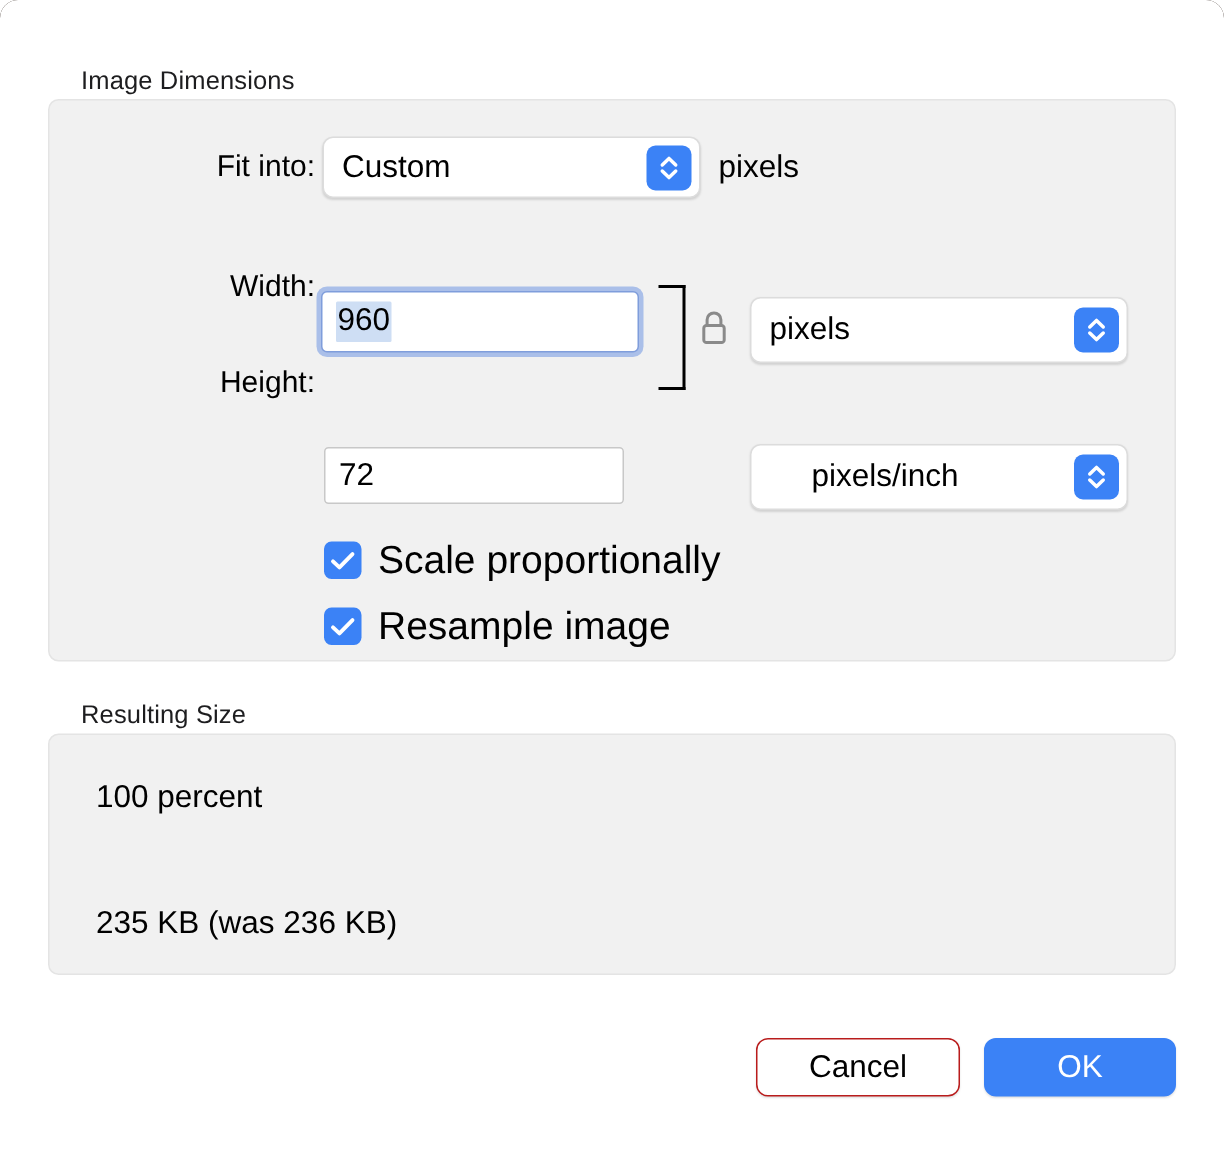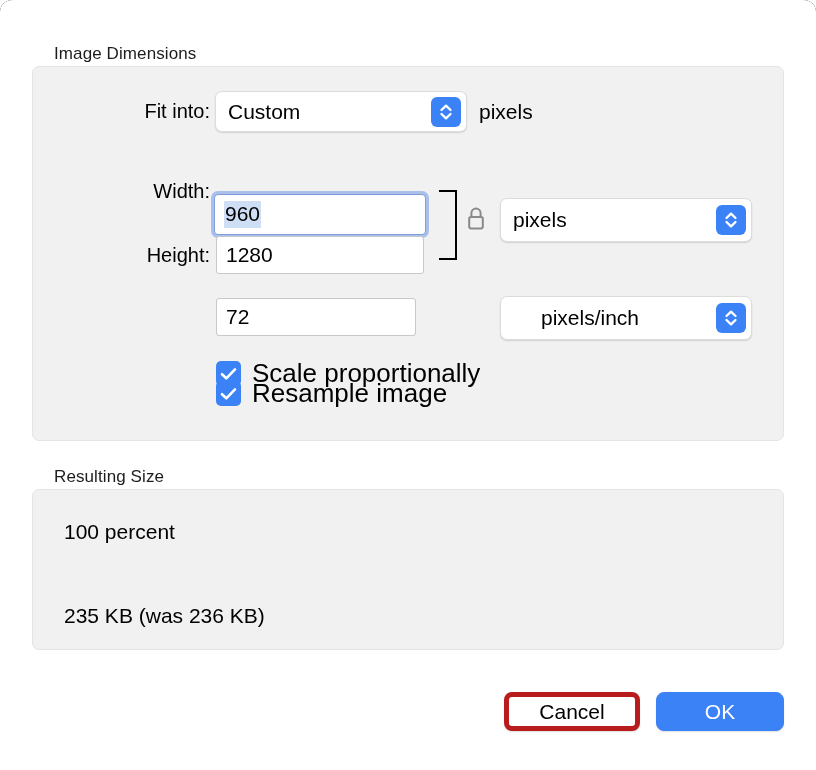--- a/index.html
+++ b/index.html
@@ -195,21 +195,21 @@
     border-radius: 8px;
     box-sizing: border-box;
     display: flex;
     align-items: center;
     justify-content: center;
     font-size: 21px;
     white-space: nowrap;
   }
   .push-button.secondary {
     background: #ffffff;
-    border: 5px solid #b91c1c;
+    border: 1px solid #b91c1c;
     color: #000000;
     box-shadow: 0 1px 1.5px rgba(0,0,0,0.13);
     align-items: center;
   }
   .push-button.primary {
     background: #3b82f6;
     border: 1px solid #3b82f6;
     color: #ffffff;
     box-shadow: 0 1px 1.5px rgba(0,0,0,0.13);
   }
@@ -244,23 +244,20 @@
     <div class="suffix-text" style="left:479px; top:100px;">pixels</div>
 
     <div class="field-label" style="left:60px; top:180px; width:150px;">Width:</div>
 
     <div class="text-field focused" style="left:214px; top:170px; width:212px; height:41px;margin-top:24px;">
       <span class="sel-text">960</span>
     </div>
 
     <div class="field-label" style="left:60px; top:244px; width:150px;">Height:</div>
 
-    <div class="text-field" style="left:216px; top:236px; width:208px; height:38px;">
-      <span>1280</span>
-    </div>
 
     <div class="link-bracket" style="left:439px; top:190px; width:18px; height:70px;"></div>
 
     <div class="lock-icon" style="left:465px; top:205px;">
       <svg width="22" height="28" viewBox="0 0 22 28" fill="none">
         <path d="M6.4 12 V8.2 A4.6 4.6 0 0 1 15.6 8.2 V12" stroke="#8a8a8a" stroke-width="2" fill="none" stroke-linecap="round"></path>
         <rect x="4.2" y="12" width="13.6" height="11.4" rx="1.8" stroke="#8a8a8a" stroke-width="2" fill="none"></rect>
       </svg>
     </div>
 
@@ -291,21 +288,21 @@
 
     <div class="checkbox-row" style="left:216px; top:358px;">
       <span class="checkbox-box">
         <svg width="17" height="14" viewBox="0 0 17 14" fill="none">
           <path d="M2 7.2 L6.3 11.3 L15 2.4" stroke="#ffffff" stroke-width="2.6" stroke-linecap="round" stroke-linejoin="round"></path>
         </svg>
       </span>
       <span class="checkbox-label">Scale proportionally</span>
     </div>
 
-    <div class="checkbox-row" style="left:216px; top:378px;text-align:right;">
+    <div class="checkbox-row" style="left:216px; top:402px;text-align:right;">
       <span class="checkbox-box">
         <svg width="17" height="14" viewBox="0 0 17 14" fill="none">
           <path d="M2 7.2 L6.3 11.3 L15 2.4" stroke="#ffffff" stroke-width="2.6" stroke-linecap="round" stroke-linejoin="round"></path>
         </svg>
       </span>
       <span class="checkbox-label">Resample image</span>
     </div>
 
     <div class="section-title" style="left:54px; top:467px;">Resulting Size</div>
 

